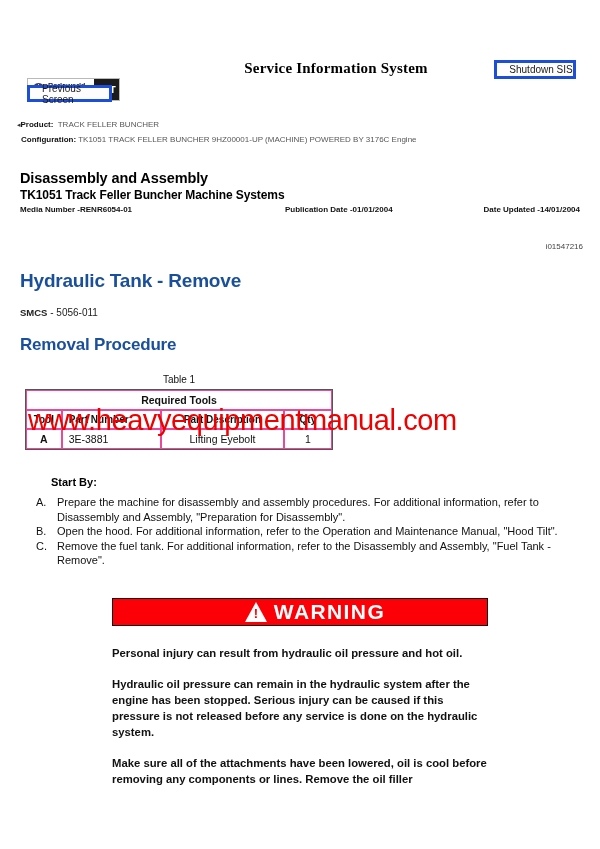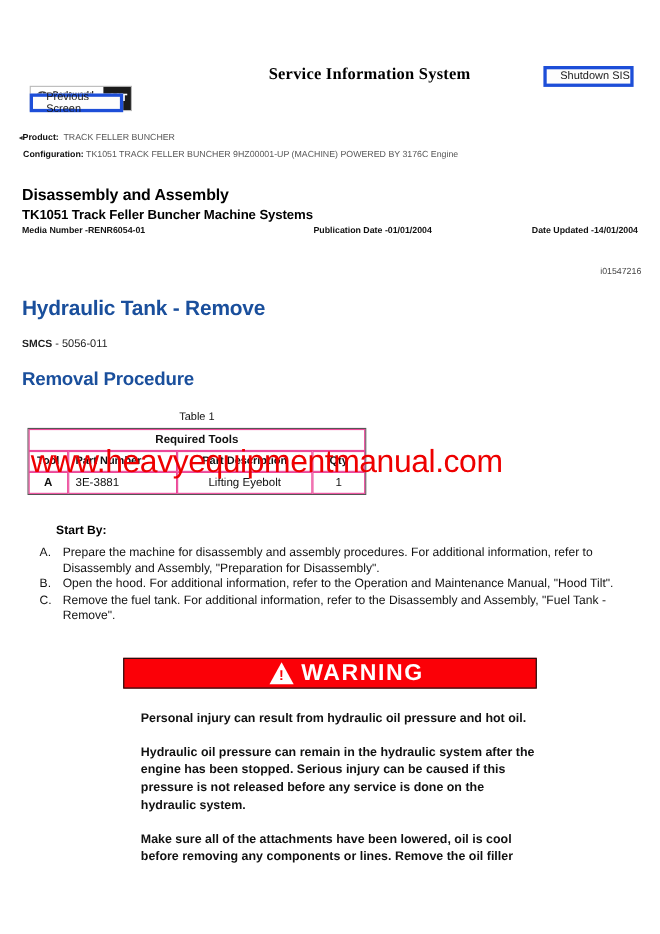--- a/index.html
+++ b/index.html
@@ -359,21 +359,21 @@
   .warn-body {
     position: absolute;
     left: 112px;
     top: 645px;
     width: 376px;
     font-size: 11.3px;
     font-weight: bold;
     color: #111111;
     line-height: 16px;
   }
-  .warn-body p { margin: 0 0 15px 16px; }
+  .warn-body p { margin: 0 0 15px 0; }
   .warn-body p:last-child { margin-bottom: 0; }
 </style>
 </head>
 <body>
 
 <div class="header">
 
   <div class="logo-box">
     <span class="logo-globe"></span>
     <span class="logo-words">

